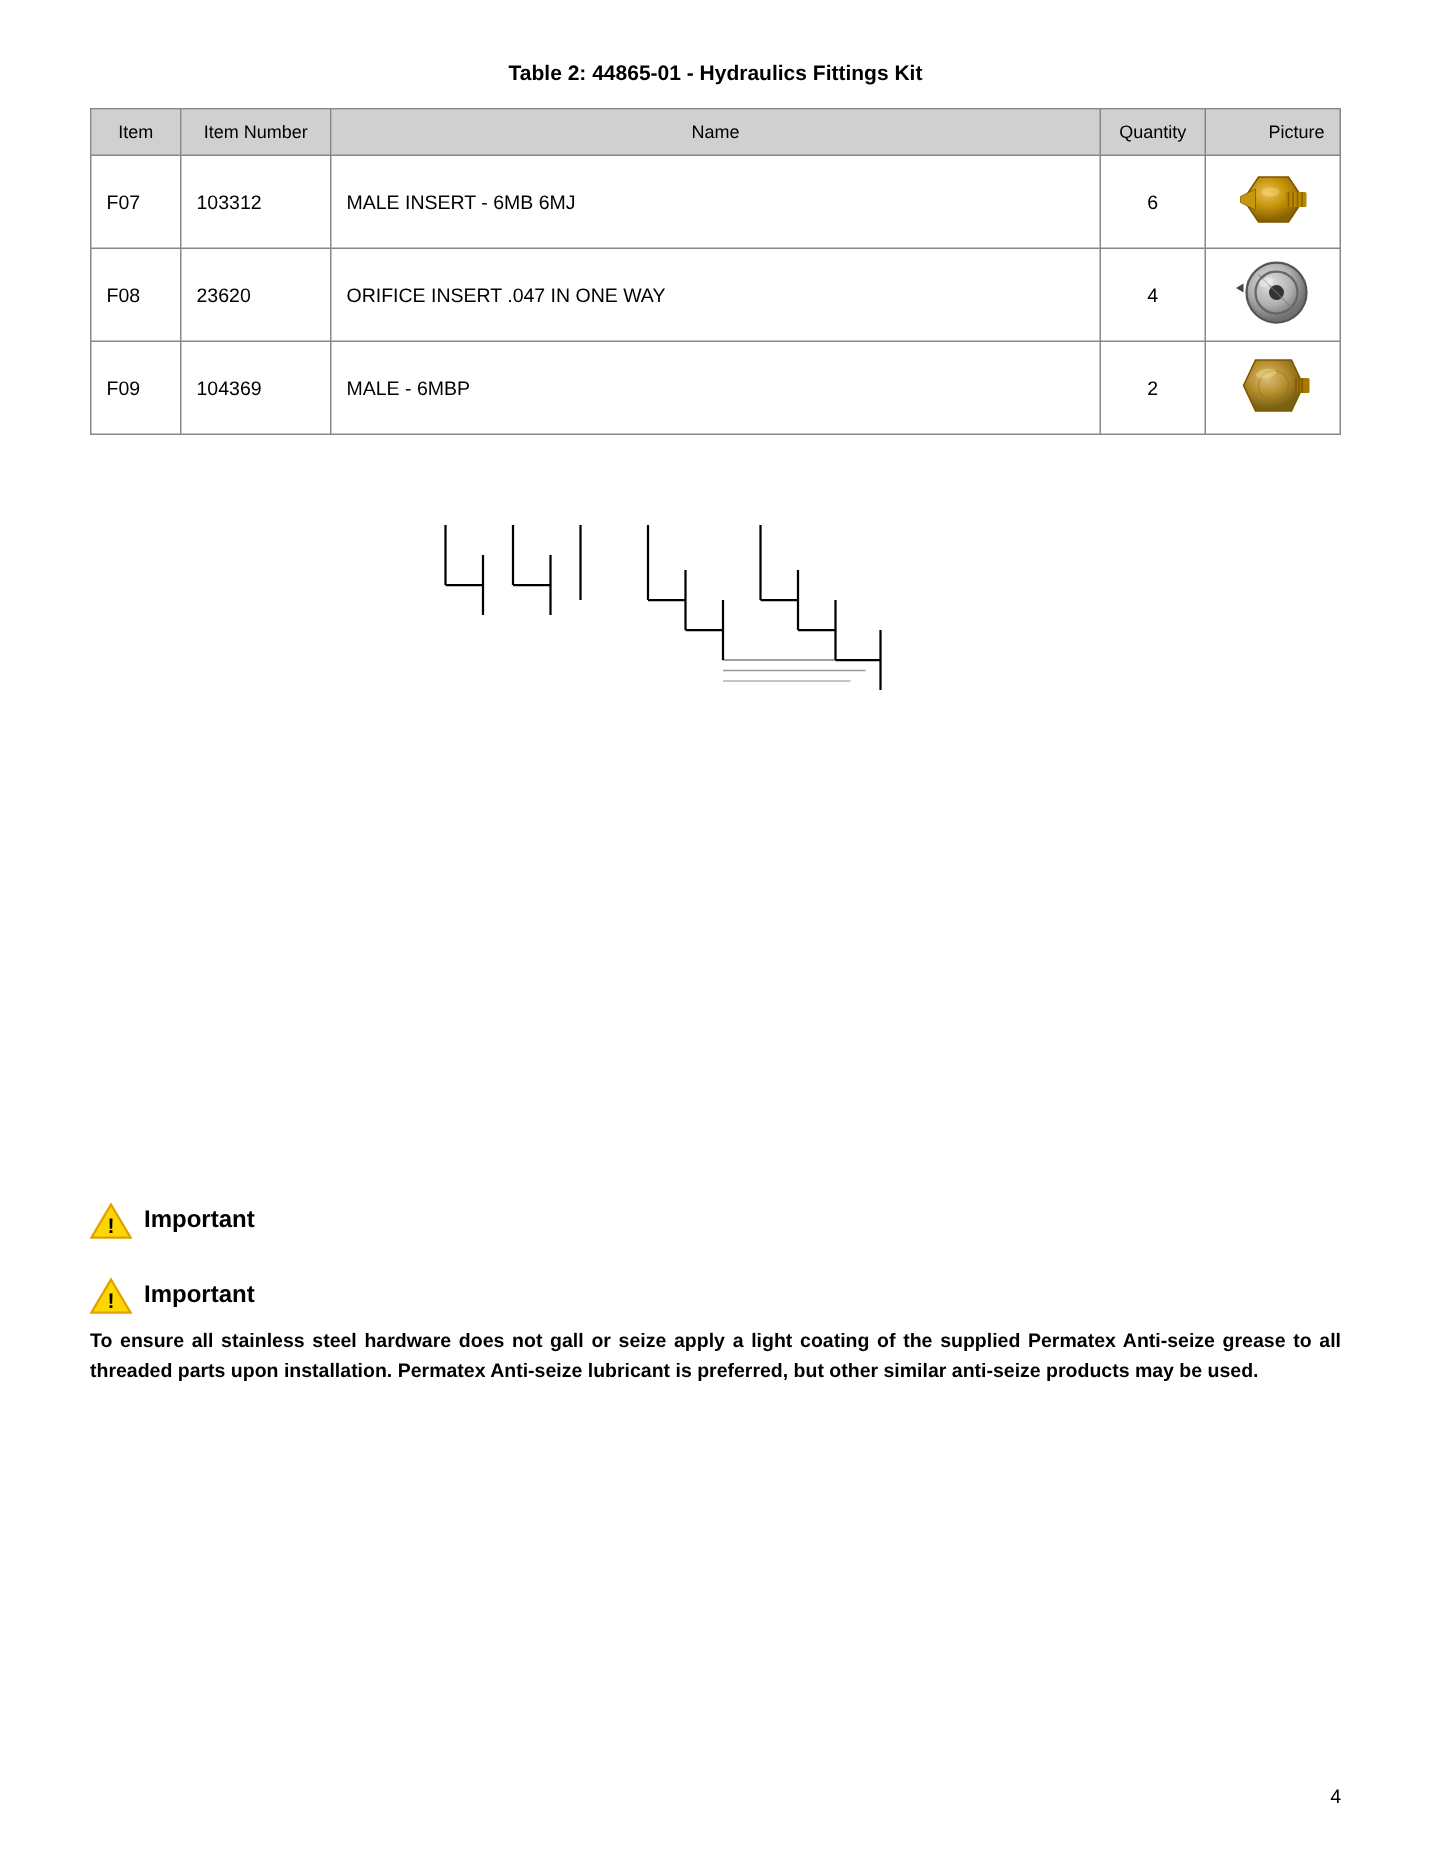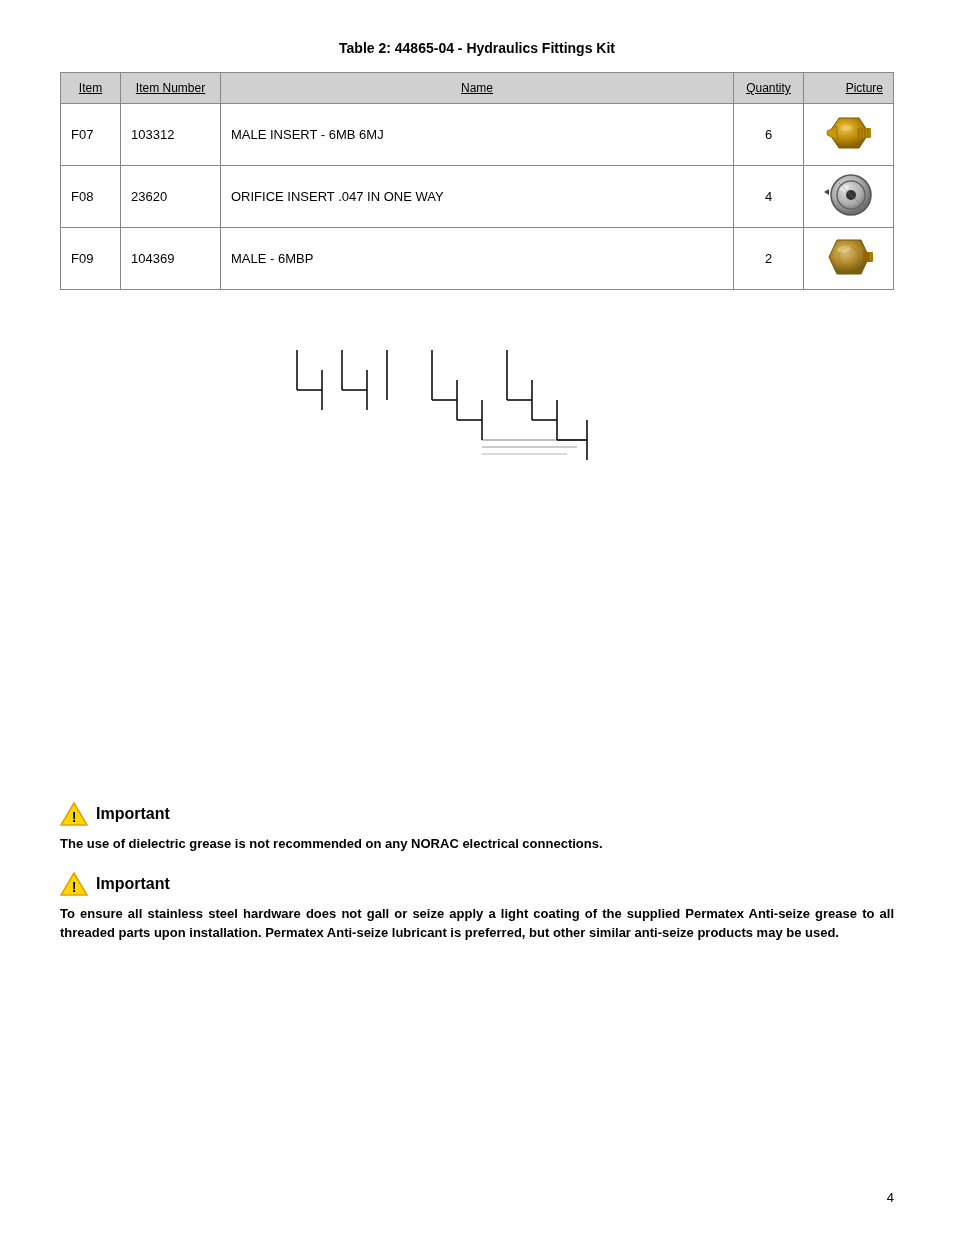--- a/index.html
+++ b/index.html
@@ -29,21 +29,20 @@
     table th, table td {
       border: 1px solid #888;
       padding: 8px 10px;
       vertical-align: middle;
     }
 
     table th {
       background: #d0d0d0;
       font-weight: normal;
       font-size: 12px;
-      text-decoration: underline;
     }
 
     .col-item { width: 60px; }
     .col-part { width: 100px; }
     .col-name { width: auto; margin-left: 39px; }
     .col-qty { width: 70px; }
     .col-pic { width: 90px; text-align: right; }
 
     td.qty-cell { text-align: center; }
 
@@ -92,21 +91,21 @@
       font-size: 13px;
       text-align: justify;
       line-height: 1.5;
     }
 
     .section-gap { height: 280px; }
   </style>
 </head>
 <body>
 
-<div class="page-title">Table 2: 44865-04 - Hydraulics Fittings Kit</div>
+<div class="page-title">Table 2: 44865-01 - Hydraulics Fittings Kit</div>
 
 <table>
   <thead>
     <tr>
       <th class="col-item">Item</th>
       <th class="col-part">Item Number</th>
       <th class="col-name">Name</th>
       <th class="col-qty">Quantity</th>
       <th class="col-pic">Picture</th>
     </tr>
@@ -245,21 +244,20 @@
 <div class="important-block">
   <div>
     <div class="important-heading">
 
       <svg width="28" height="28" viewBox="0 0 28 28" xmlns="http://www.w3.org/2000/svg">
         <polygon points="14,3 27,25 1,25" fill="#FFD700" stroke="#e0a000" stroke-width="1.5"></polygon>
         <text x="14" y="22" text-anchor="middle" font-size="14" font-weight="bold" fill="#000">!</text>
       </svg>
       <span>Important</span>
     </div>
-    <p class="important-text">The use of dielectric grease is not recommended on any NORAC electrical connections.</p>
   </div>
 </div>
 
 <div class="important-block" style="margin-top:16px;">
   <div>
     <div class="important-heading">
 
       <svg width="28" height="28" viewBox="0 0 28 28" xmlns="http://www.w3.org/2000/svg">
         <polygon points="14,3 27,25 1,25" fill="#FFD700" stroke="#e0a000" stroke-width="1.5"></polygon>
         <text x="14" y="22" text-anchor="middle" font-size="14" font-weight="bold" fill="#000">!</text>

